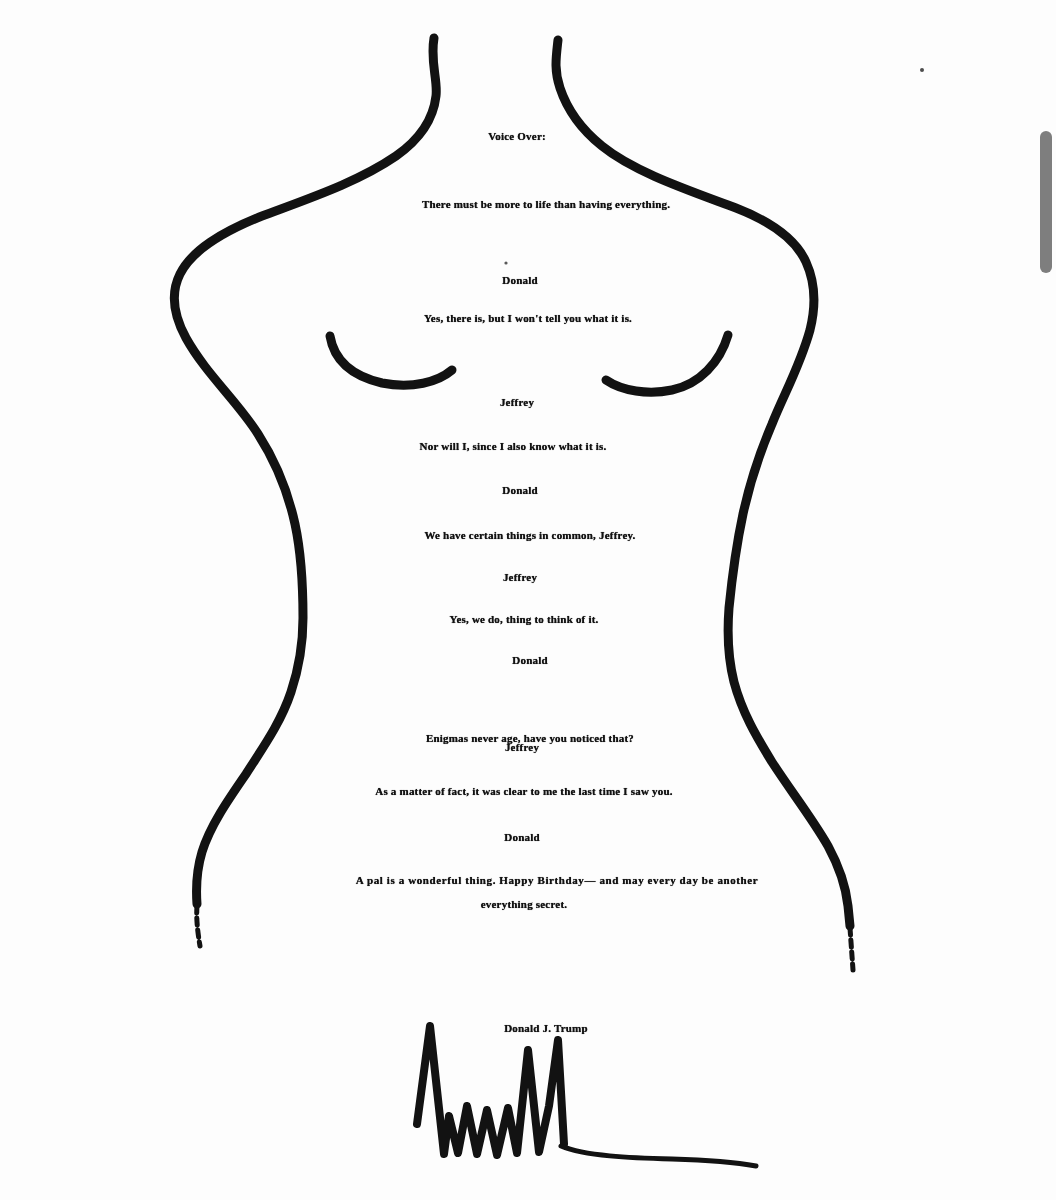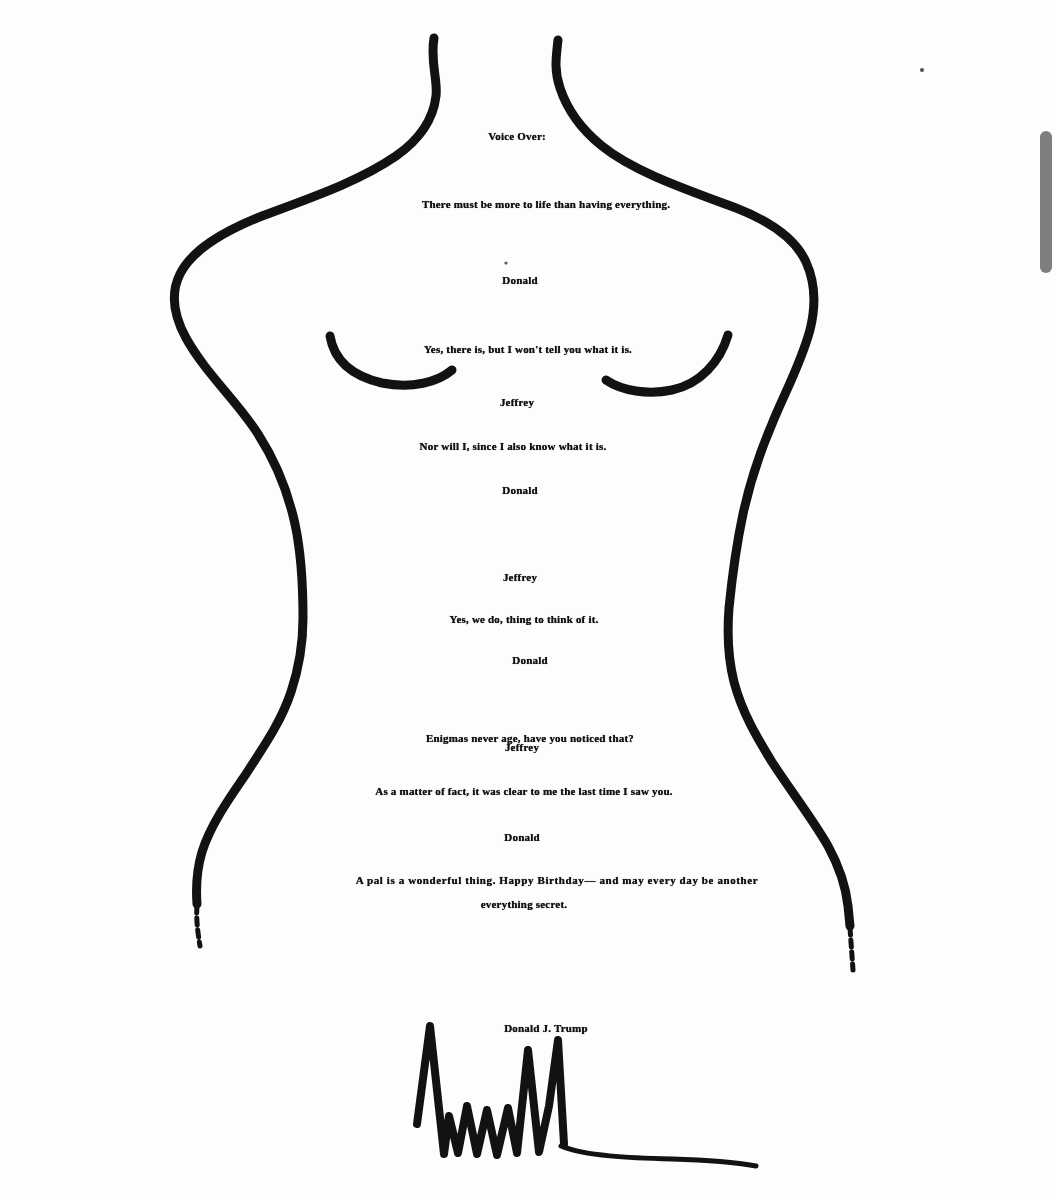--- a/index.html
+++ b/index.html
@@ -25,21 +25,21 @@
     letter-spacing: 0.2px;
     color: var(--ink);
     text-shadow: 0 0 0.7px currentColor;
     font-family: Liberation Serif, serif;
   }
   .wide { letter-spacing: 0.6px; }
   
   .l0  { left: 517px; top: 130px; }
   .l1  { left: 546px; top: 198px; }
   .l2  { left: 520px; top: 274px; }
-  .l3  { left: 528px; top: 343px; text-align: right; }
+  .l3  { left: 528px; top: 312px; text-align: right; }
   .l4  { left: 517px; top: 396px; }
   .l5  { left: 513px; top: 440px; }
   .l6  { left: 520px; top: 484px; }
   .l7  { left: 530px; top: 529px; }
   .l8  { left: 520px; top: 571px; }
   .l9  { left: 524px; top: 613px; }
   .l10 { left: 530px; top: 654px; }
   .l11 { left: 530px; top: 698px; margin-top: 34px; }
   .l12 { left: 522px; top: 741px; }
   .l13 { left: 524px; top: 785px; }
@@ -151,20 +151,21 @@
     </g>
   </svg>
 
   <div class="line l0">Voice Over:</div>
   <div class="line l1">There must be more to life than having everything.</div>
   <div class="line l2">Donald</div>
   <div class="line l3">Yes, there is, but I won't tell you what it is.</div>
   <div class="line l4">Jeffrey</div>
   <div class="line l5">Nor will I, since I also know what it is.</div>
   <div class="line l6">Donald</div>
+  <div class="line l7">We have certain things in common, Jeffrey.</div>
   <div class="line l8">Jeffrey</div>
   <div class="line l9">Yes, we do, thing to think of it.</div>
   <div class="line l10">Donald</div>
   <div class="line l11">Enigmas never age, have you noticed that?</div>
   <div class="line l12">Jeffrey</div>
   <div class="line l13">As a matter of fact, it was clear to me the last time I saw you.</div>
   <div class="line l14">Donald</div>
   <div class="line l15 wide">A pal is a wonderful thing. Happy Birthday— and may every day be another</div>
   <div class="line l16">everything secret.</div>
   <div class="line sig-name">Donald J. Trump</div>

